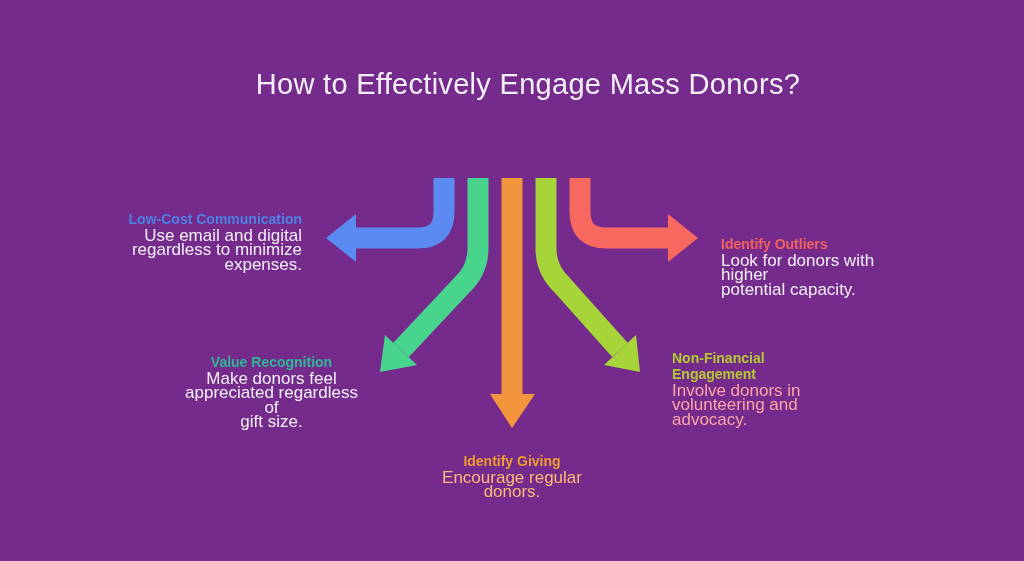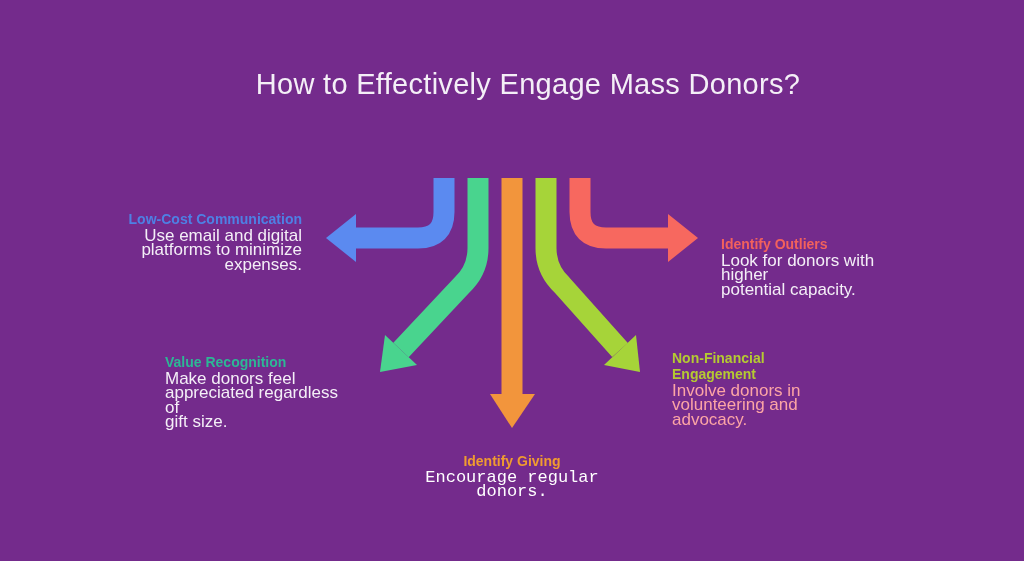--- a/index.html
+++ b/index.html
@@ -37,21 +37,21 @@
     font-weight: 700;
     line-height: 16px;
   }
   .label .body-line {
     font-size: 17px;
     line-height: 14.3px;
   }
   .label .body { margin-top: 2px; }
   .lbl-low-cost  { top: 211px; right: 722px; text-align: right; }
   .lbl-identify  { top: 236px; left: 721px;  text-align: left;  }
-  .lbl-value     { top: 354px; right: 674px; text-align: left; }
+  .lbl-value     { top: 354px; right: 660px; text-align: center; }
   .lbl-nonfin    { top: 350px; left: 672px;  text-align: left;  }
   .lbl-recurring { top: 453px; left: 412px;  width: 200px; text-align: center; }
 </style>
 </head>
 <body>
 
 <div class="stage" style="background-color: rgb(116, 43, 140);">
 
   <div class="title" style="color: rgb(244, 239, 247);">How to Effectively Engage Mass Donors?</div>
 
@@ -80,21 +80,21 @@
     <g>
       <path d="M580 178 L580 212 Q580 238 606 238 L668 238" fill="none" stroke-width="21" stroke="#f7685f"></path>
       <polygon points="668,214 668,262 698,238" fill="#f7685f"></polygon>
     </g>
   </svg>
 
   <div class="label lbl-low-cost">
     <div class="heading" style="color: rgb(78, 128, 228);">Low-Cost Communication</div>
     <div class="body" style="color: rgb(244, 239, 247);">
       <div class="body-line">Use email and digital</div>
-      <div class="body-line">platforms to minimize</div>
+      <div class="body-line">regardless to minimize</div>
       <div class="body-line">expenses.</div>
     </div>
   </div>
 
   <div class="label lbl-identify">
     <div class="heading" style="color: rgb(242, 97, 92);">Identify Outliers</div>
     <div class="body" style="color: rgb(244, 239, 247);">
       <div class="body-line">Look for donors with higher</div>
       <div class="body-line">potential capacity.</div>
     </div>
@@ -113,19 +113,19 @@
     <div class="heading" style="color: rgb(181, 202, 50);">Non-Financial</div>
     <div class="heading" style="color: rgb(181, 202, 50);">Engagement</div>
     <div class="body" style="color: #fca5a5;">
       <div class="body-line">Involve donors in</div>
       <div class="body-line">volunteering and advocacy.</div>
     </div>
   </div>
 
   <div class="label lbl-recurring">
     <div class="heading" style="color: rgb(240, 155, 48);">Identify Giving</div>
-    <div class="body" style="color: #ffffff; font-family: Liberation Mono, monospace;">
+    <div class="body" style="color: #fdba74;">
       <div class="body-line">Encourage regular</div>
       <div class="body-line">donors.</div>
     </div>
   </div>
 
 </div>
 
 </body></html>

